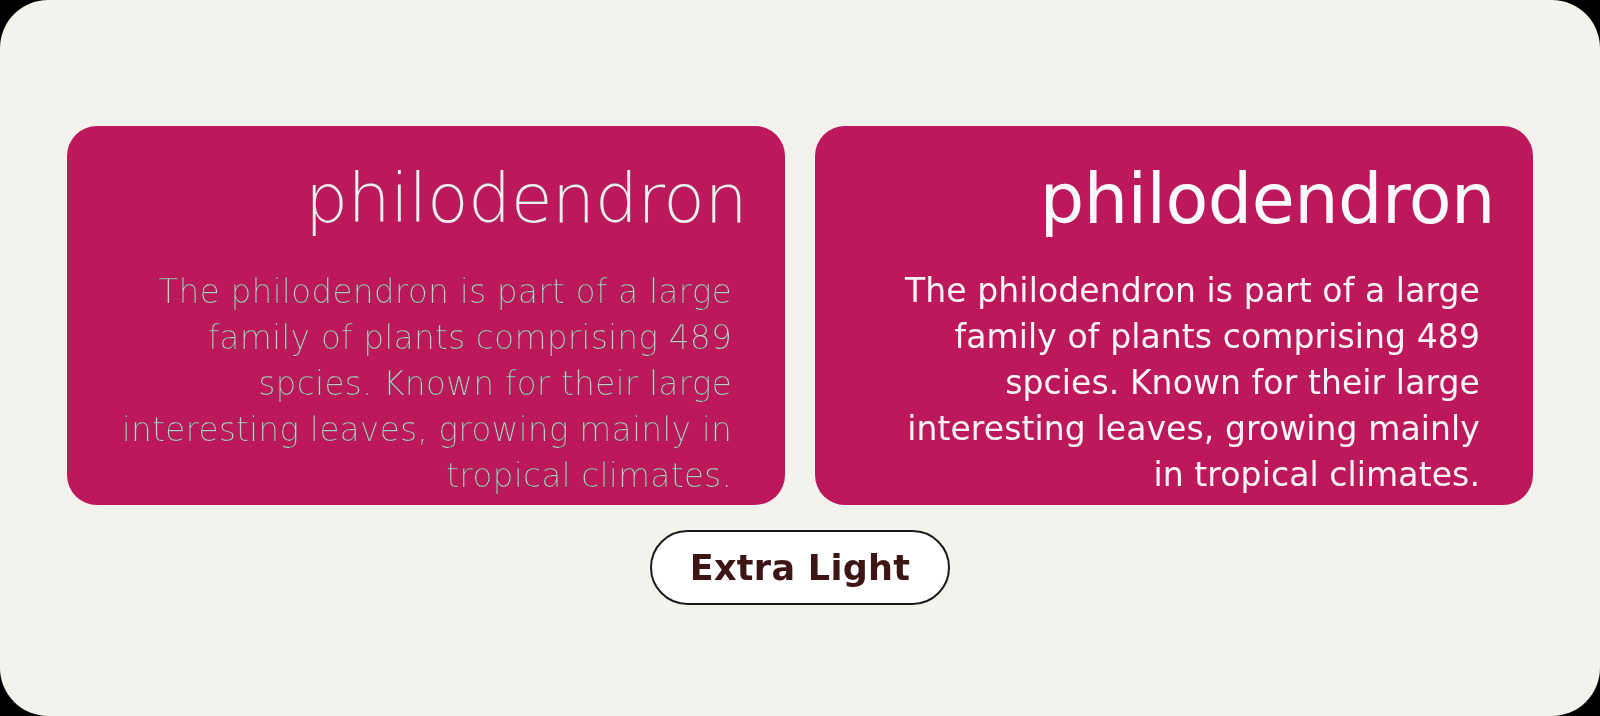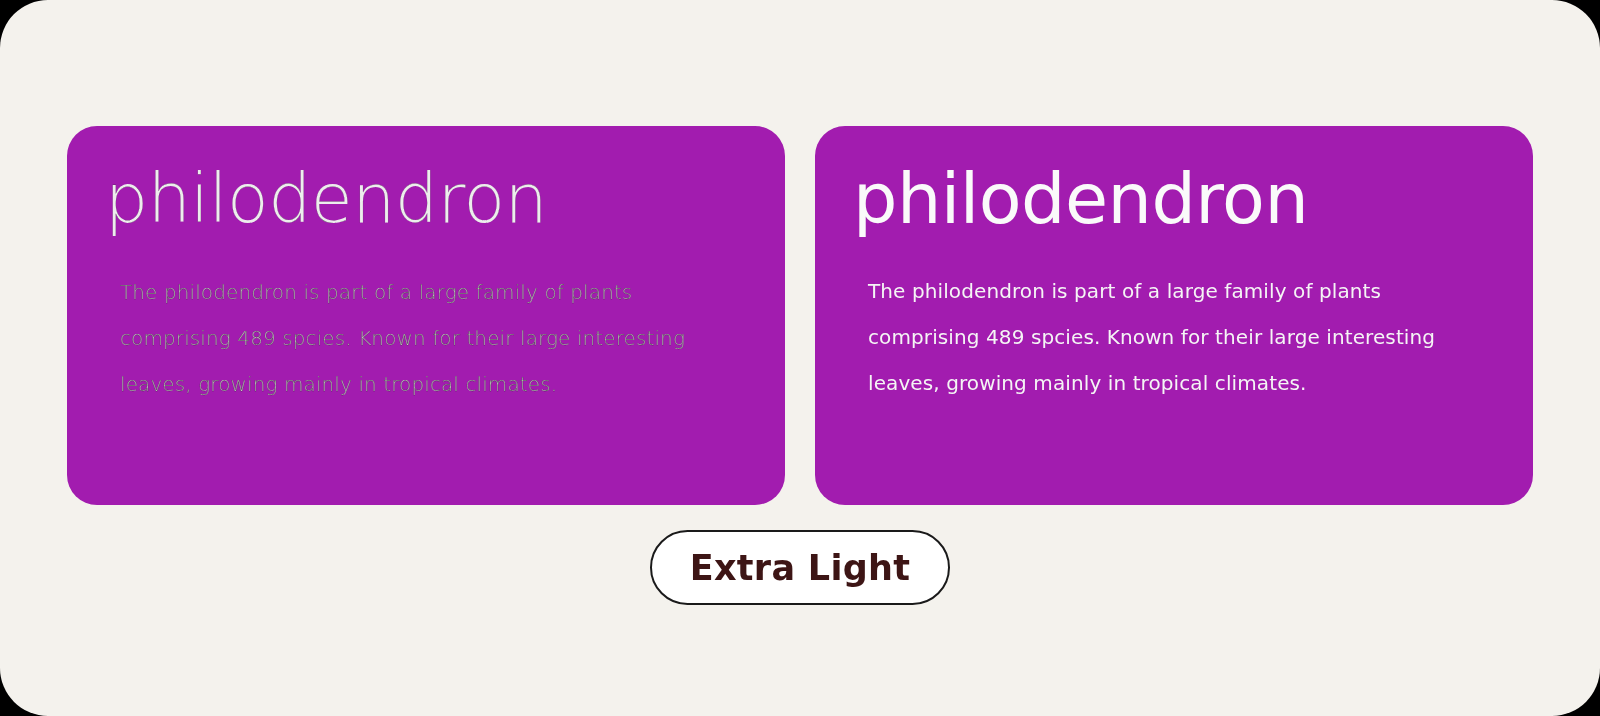--- a/index.html
+++ b/index.html
@@ -32,39 +32,40 @@
     top: 126px;
     width: 1466px;
     height: 379px;
     display: flex;
     flex-direction: row;
     gap: 30px;
   }
 
   .card {
     flex: 1 1 0;
-    background: #a21caf;
+    background: #be185d;
     border-radius: 30px;
     box-sizing: border-box;
     padding: 36px 38px 46px 38px;
     overflow: hidden;
+    text-align: right;
   }
 
   .card-title {
     font-family: "DejaVu Sans", "Liberation Sans", sans-serif;
     line-height: 1.08;
     letter-spacing: -0.5px;
     margin: 0;
     white-space: nowrap;
   }
 
   .card-body {
     margin: 15px;
     font-family: "DejaVu Sans", "Liberation Sans", sans-serif;
-    font-size: 20px;
+    font-size: 33px;
     line-height: 46px;
     letter-spacing: 0.1px;
   }
 
   
   .card-extralight .card-title {
     font-size: 68px;
     font-weight: 200;
     color: #EDEDED;
     -webkit-text-stroke: 0.15px #333333;

